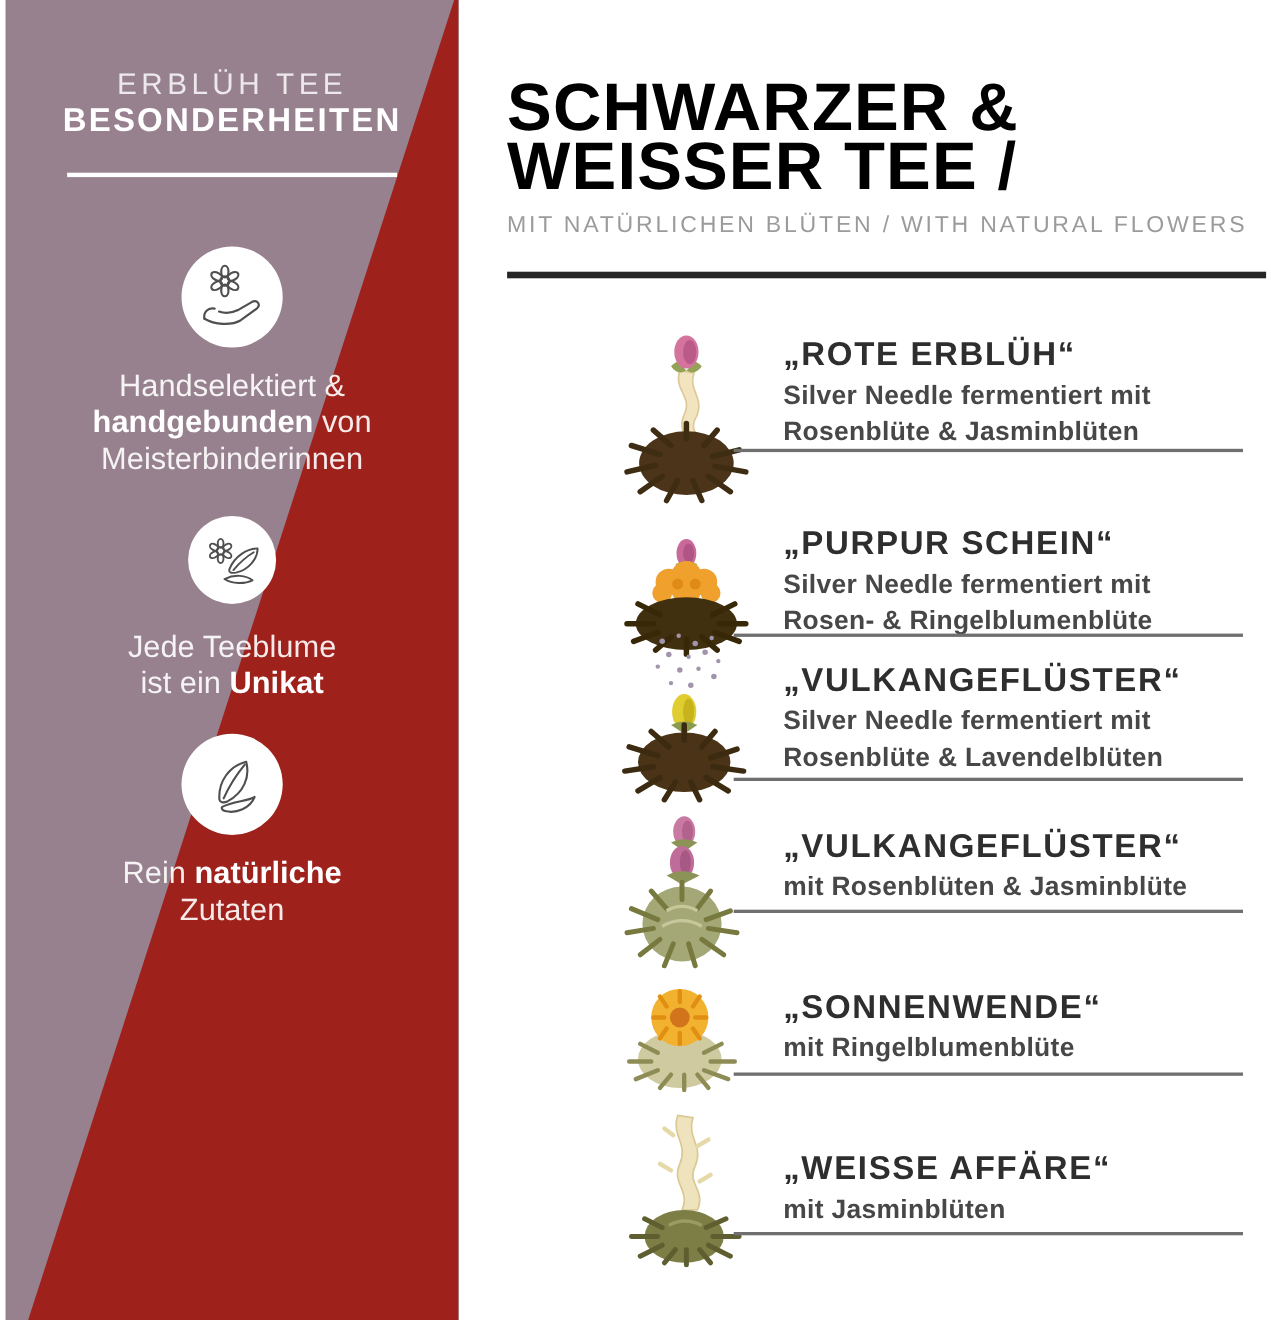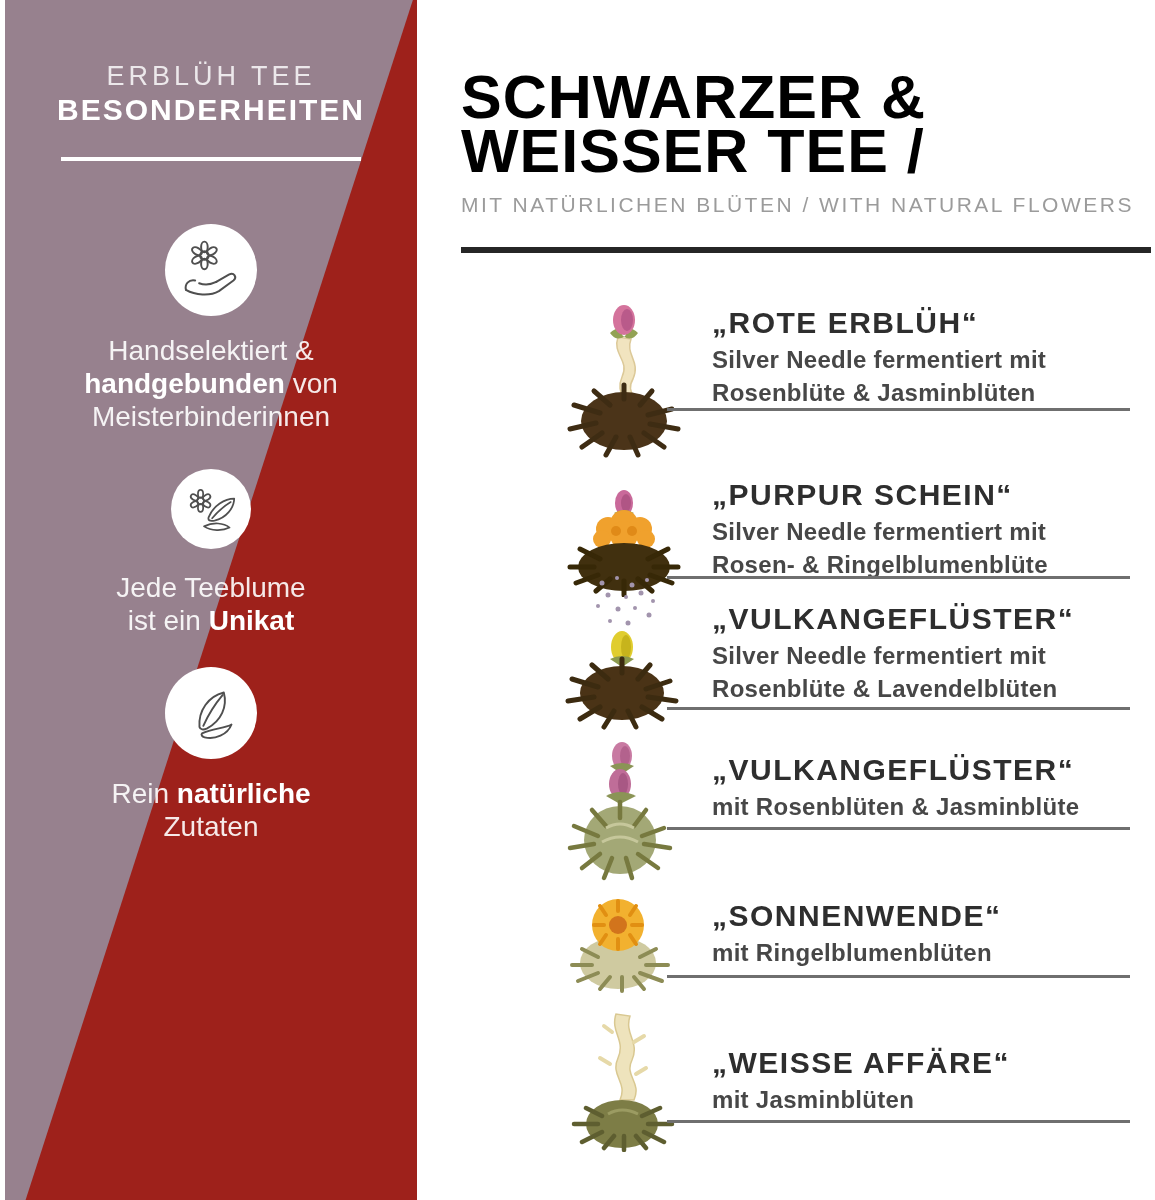--- a/index.html
+++ b/index.html
@@ -235,21 +235,21 @@
     <ellipse cx="58" cy="70" rx="38" ry="26" fill="#cfcaa0"></ellipse>
     <path d="M22,56 L38,64 M12,72 L32,72 M18,88 L38,80 M40,96 L50,84 M62,98 L62,84 M84,96 L74,84 M102,88 L80,80 M108,72 L86,72 M96,56 L80,64" stroke="#8d8c55" stroke-width="4" stroke-linecap="round" fill="none"></path>
     <circle cx="58" cy="32" r="26" fill="#f2b12f"></circle>
     <g stroke="#e18f12" stroke-width="4" stroke-linecap="round">
       <path d="M58,8 L58,18 M76,13 L70,22 M82,32 L72,32 M76,51 L70,42 M58,56 L58,46 M40,51 L46,42 M34,32 L44,32 M40,13 L46,22"></path>
     </g>
     <circle cx="58" cy="32" r="9" fill="#d2741c"></circle>
   </svg>
   <div class="ptext">
     <div class="pname">„SONNENWENDE“</div>
-    <div class="pdesc">mit Ringelblumenblüten</div>
+    <div class="pdesc">mit Ringelblumenblüte</div>
   </div>
   <div class="psep sep-5"></div>
 </div>
 
 <div class="row row-6">
   <svg class="flower f6" width="130" height="140" viewBox="0 0 130 140">
     <path d="M56,2 C50,20 66,28 58,46 C50,64 68,70 60,88 L74,88 C82,70 64,64 72,48 C80,30 64,22 70,4 Z" fill="#eee3bc" stroke="#d9c891" stroke-width="1.5"></path>
     <path d="M52,20 L44,14 M74,30 L84,24 M50,52 L40,46 M76,62 L86,56" stroke="#e6d9a8" stroke-width="4" stroke-linecap="round"></path>
     <ellipse cx="62" cy="112" rx="36" ry="24" fill="#7d7d46"></ellipse>
     <path d="M26,96 L42,104 M14,112 L38,112 M22,130 L42,120 M44,136 L54,124 M64,138 L64,124 M86,136 L76,124 M104,130 L84,120 M112,112 L88,112 M100,96 L82,104" stroke="#5e5e30" stroke-width="4.5" stroke-linecap="round" fill="none"></path>

